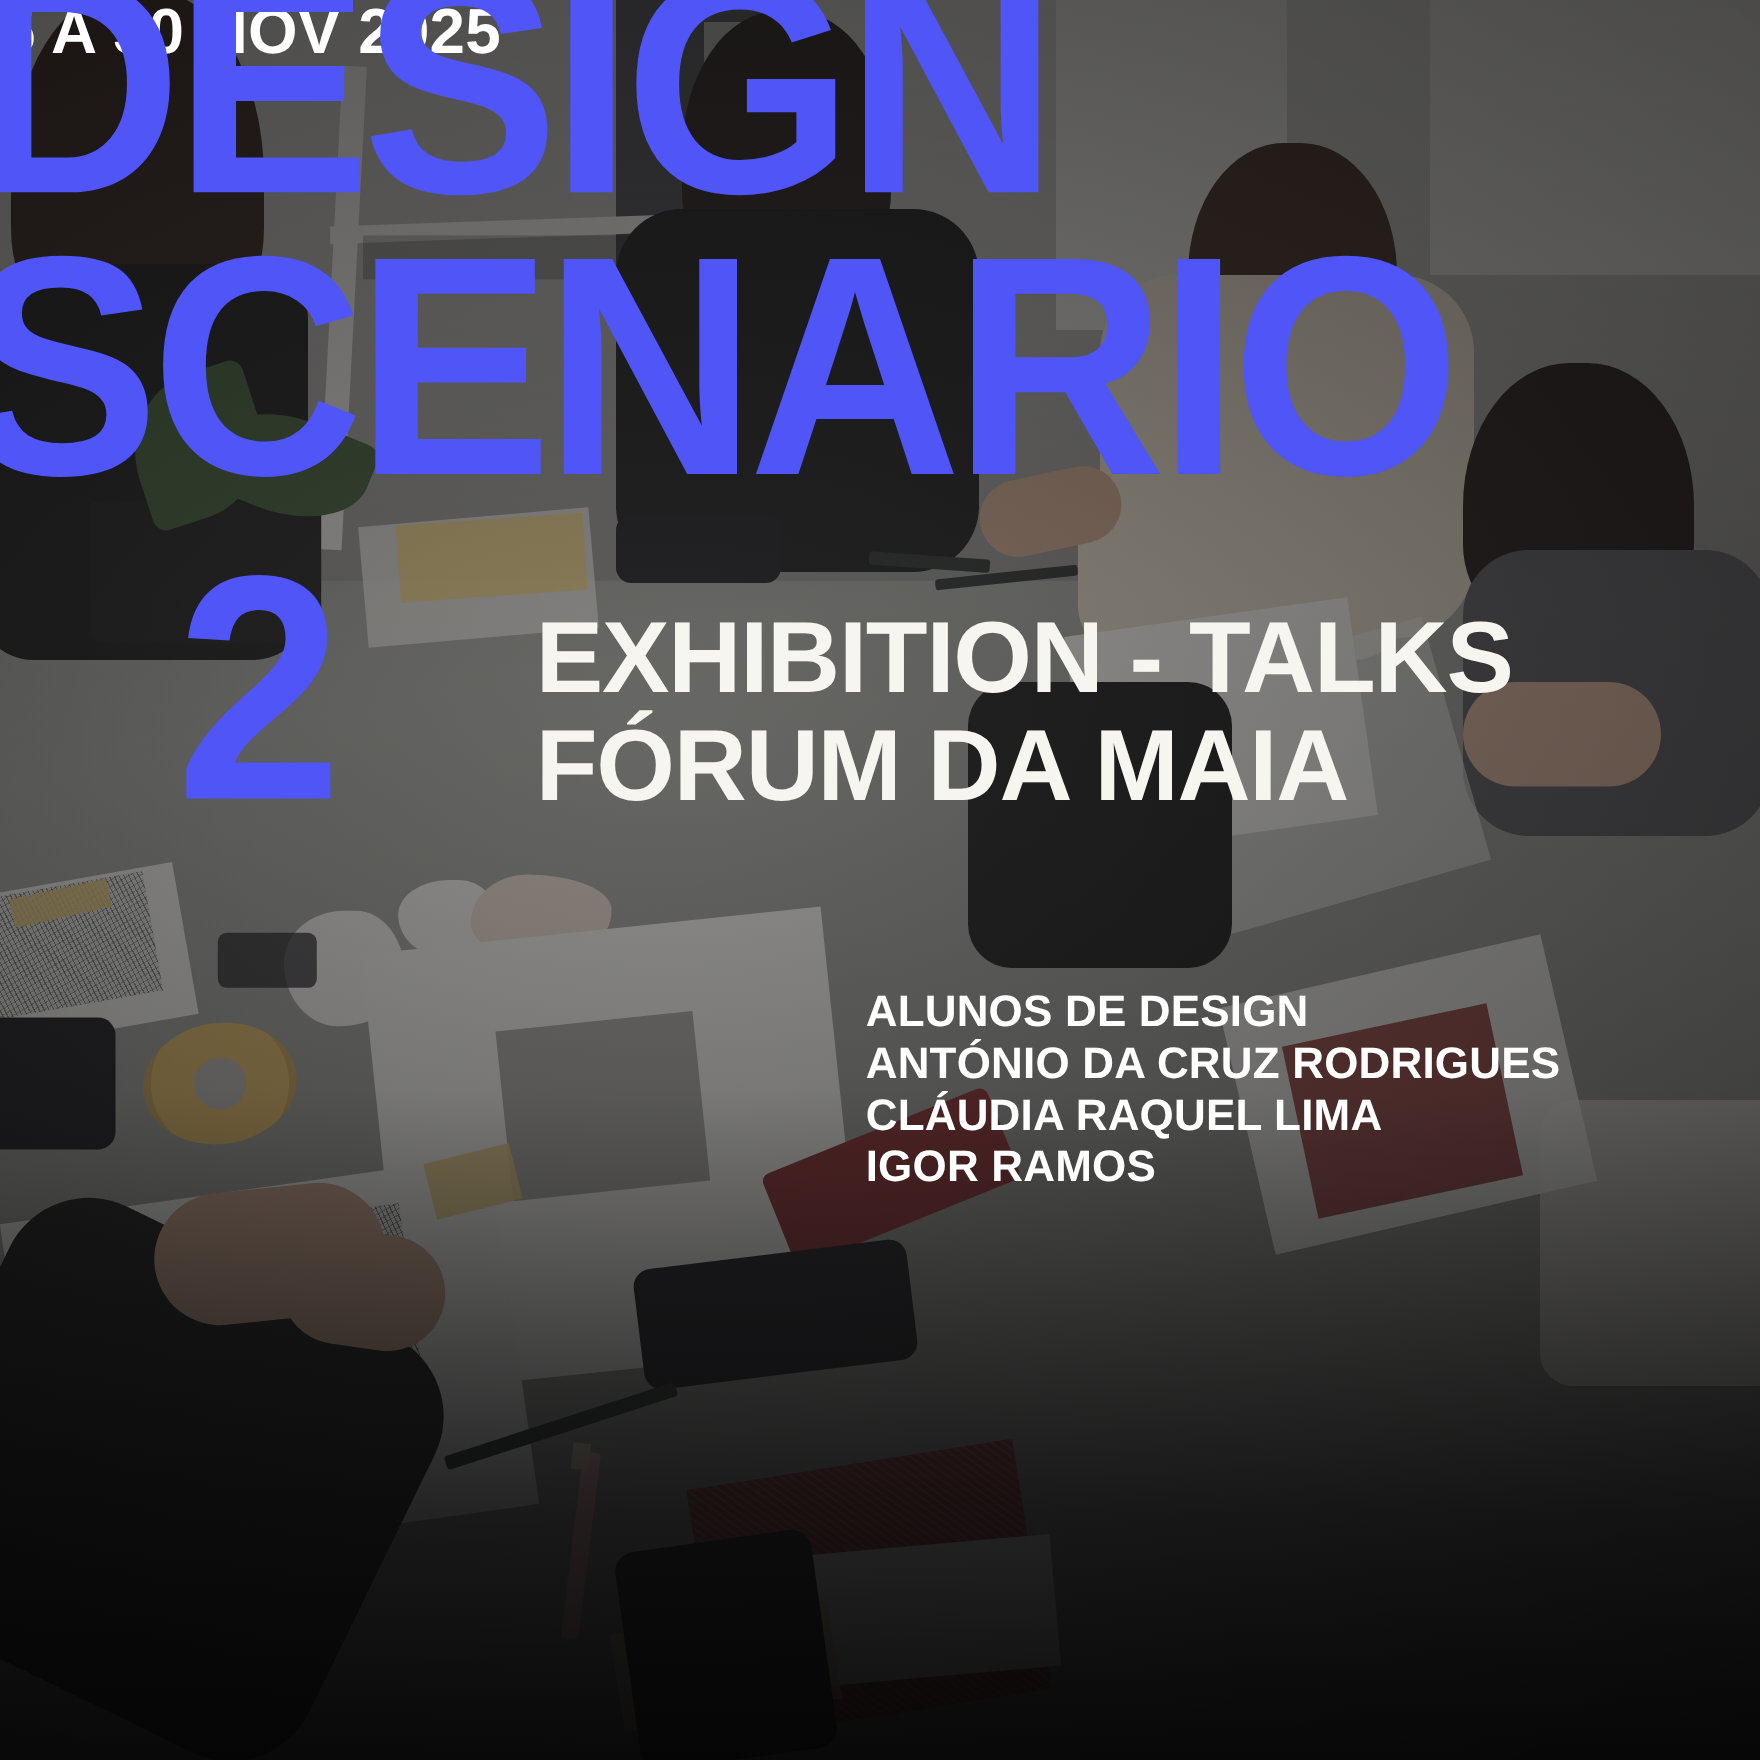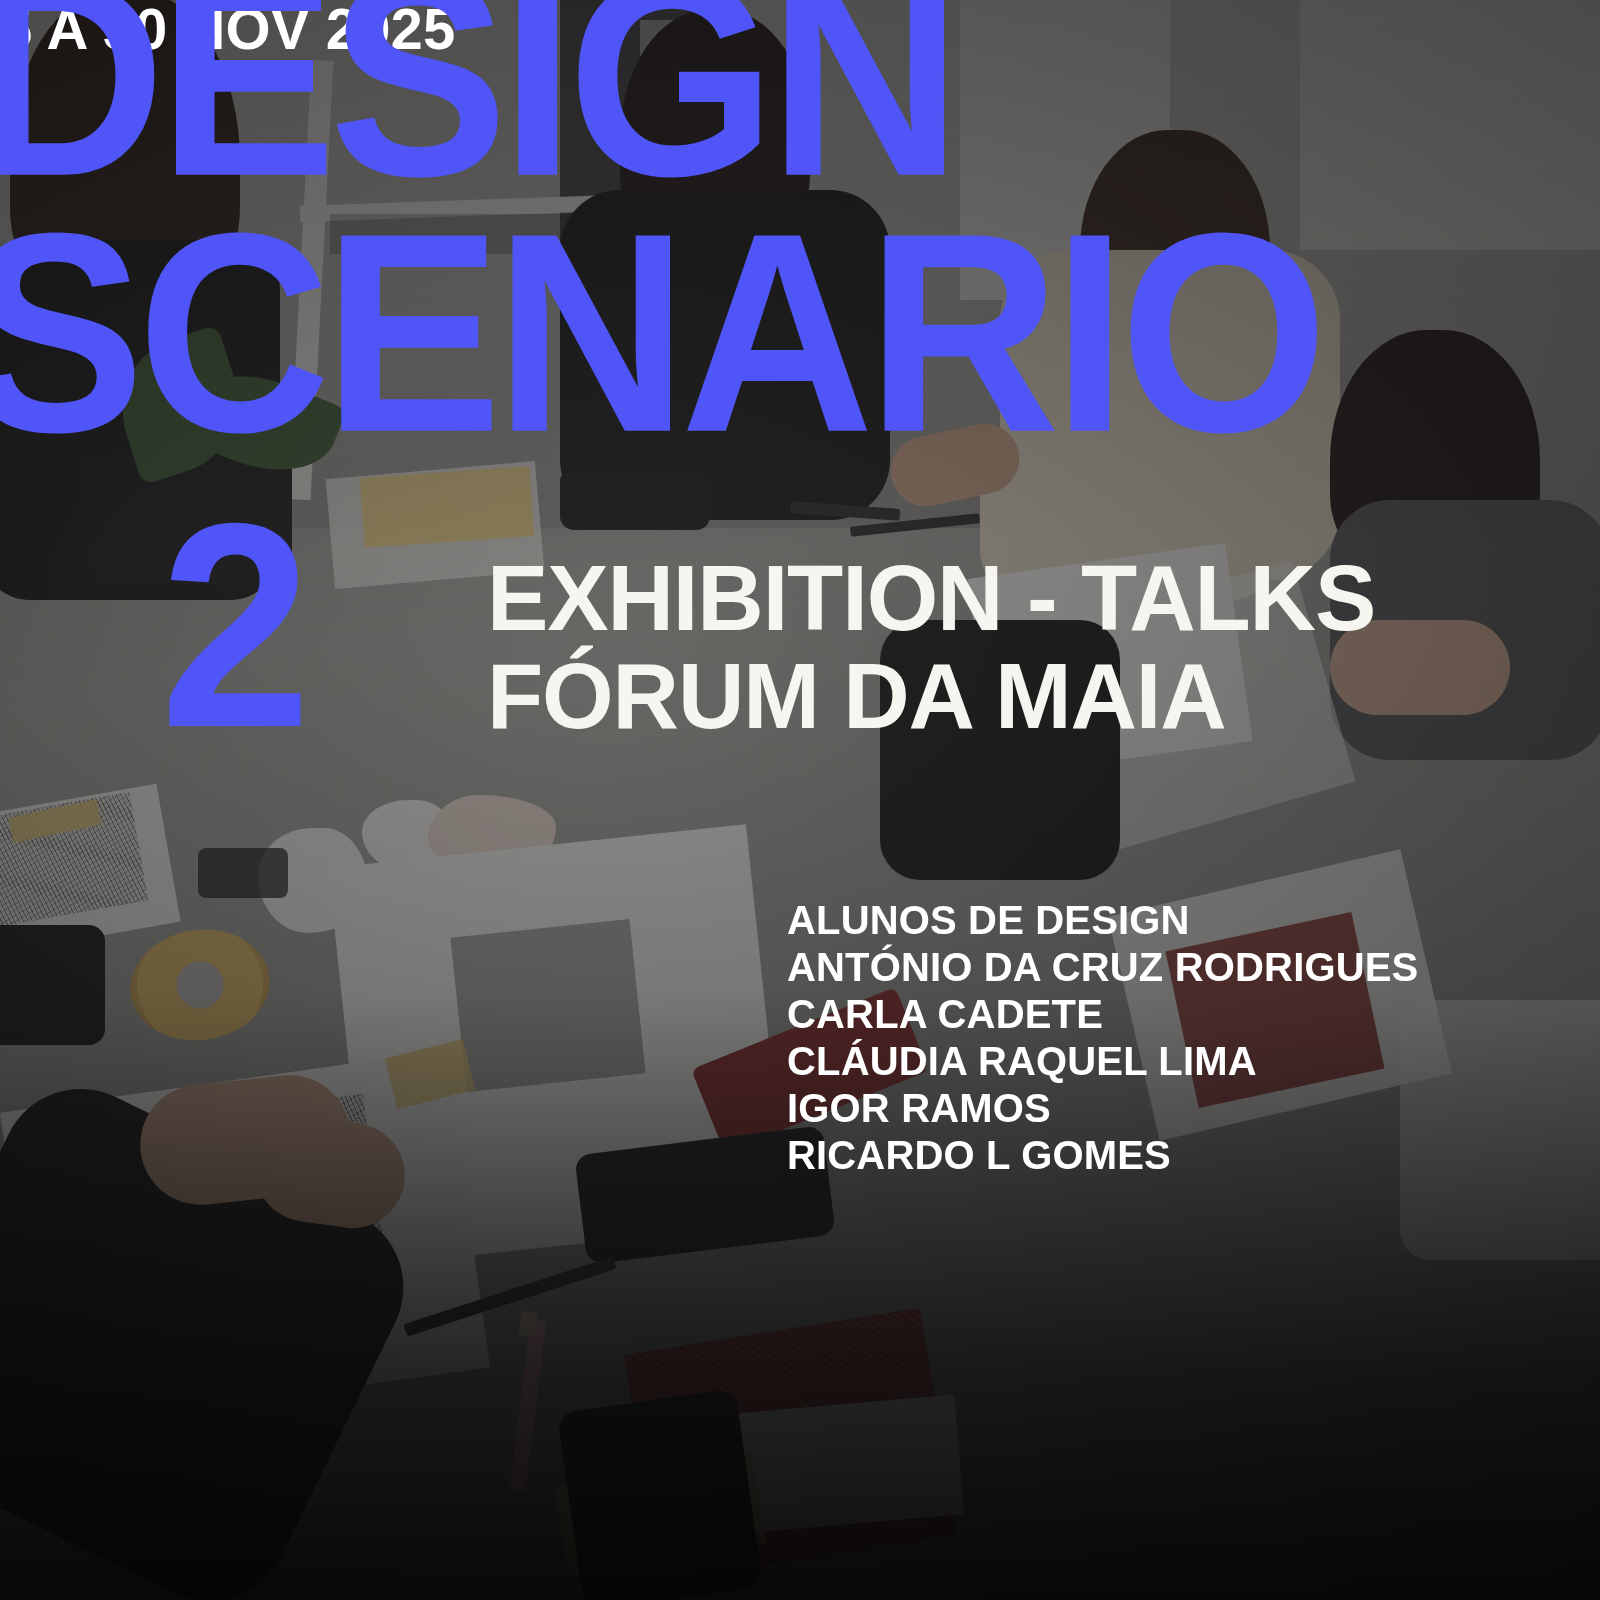--- a/index.html
+++ b/index.html
@@ -237,24 +237,22 @@
 
     <div class="block-right" id="line-exhibition">EXHIBITION - TALKS</div>
 
     <div class="block-right" id="line-forum">FÓRUM DA MAIA</div>
 
     <div id="line-dates">5 A 50 NOV 2025</div>
 
     <div id="names">
       <div class="name-row"><span class="plus"></span><span>ALUNOS DE DESIGN</span></div>
       <div class="name-row"><span class="plus"></span><span>ANTÓNIO DA CRUZ RODRIGUES</span></div>
-      <div class="name-row"><span class="plus"></span><span>CARLA CADETE</span></div>
       <div class="name-row"><span class="plus"></span><span>CLÁUDIA RAQUEL LIMA</span></div>
       <div class="name-row"><span class="plus"></span><span>IGOR RAMOS</span></div>
-      <div class="name-row"><span class="plus"></span><span>RICARDO L GOMES</span></div>
     </div>
   </div>
 
   <div id="footer">
 
     
     
 
     
     

